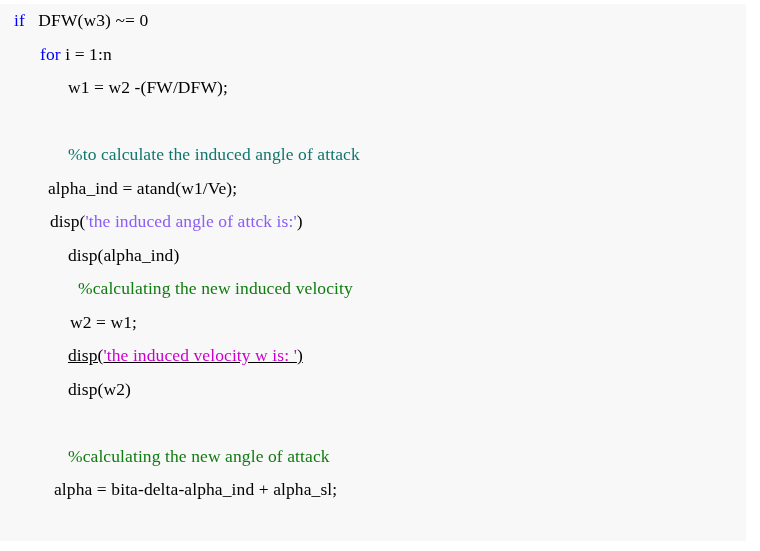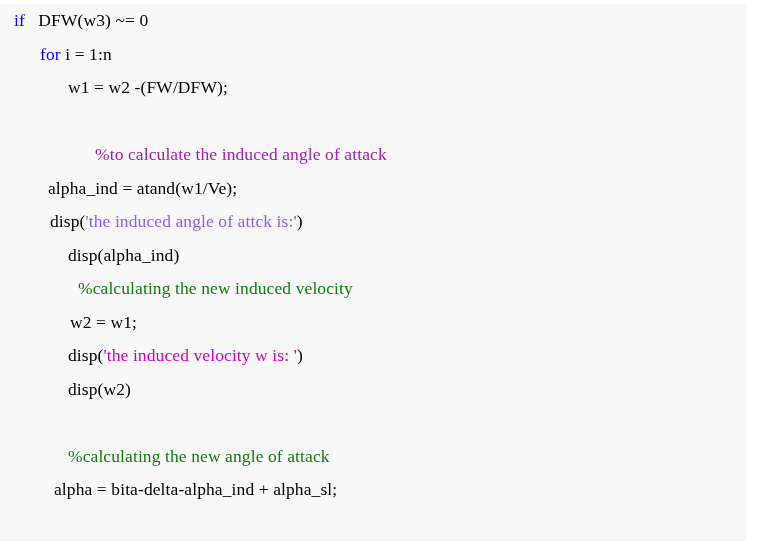--- a/index.html
+++ b/index.html
@@ -48,25 +48,25 @@
 </style>
 </head>
 <body style="background: rgb(255, 255, 255);">
 
 <div id="code-page" style="background: rgb(248, 248, 248);">
   <div id="code-body">
       <div class="code-line" style="padding-left: 14px;"><span class="tok tok-keyword" style="color: rgb(0, 0, 255);">if</span><span class="tok tok-plain" style="color: rgb(0, 0, 0);">   DFW(w3) ~= 0</span></div>
       <div class="code-line" style="padding-left: 40px;"><span class="tok tok-keyword" style="color: rgb(0, 0, 255);">for</span><span class="tok tok-plain" style="color: rgb(0, 0, 0);"> i = 1:n</span></div>
       <div class="code-line" style="padding-left: 68px;"><span class="tok tok-plain" style="color: rgb(0, 0, 0);">w1 = w2 -(FW/DFW);</span></div>
       <div class="code-line blank" style="padding-left: 0px;"><span class="tok tok-plain" style="color: rgb(0, 0, 0);"> </span></div>
-      <div class="code-line" style="padding-left: 68px;"><span class="tok tok-comment" style="color: #a21caf; margin-left: 27px;">%to calculate the induced angle of attack</span></div>
+      <div class="code-line" style="padding-left: 68px;"><span class="tok tok-comment" style="color: #0f766e;">%to calculate the induced angle of attack</span></div>
       <div class="code-line" style="padding-left: 48px;"><span class="tok tok-plain" style="color: rgb(0, 0, 0);">alpha_ind = atand(w1/Ve);</span></div>
       <div class="code-line" style="padding-left: 50px;"><span class="tok tok-plain" style="color: rgb(0, 0, 0);">disp(</span><span class="tok tok-string" style="color: #8b5cf6;">'the induced angle of attck is:'</span><span class="tok tok-plain" style="color: rgb(0, 0, 0);">)</span></div>
       <div class="code-line" style="padding-left: 68px;"><span class="tok tok-plain" style="color: rgb(0, 0, 0);">disp(alpha_ind)</span></div>
       <div class="code-line" style="padding-left: 78px;"><span class="tok tok-comment" style="color: rgb(16, 123, 16);">%calculating the new induced velocity</span></div>
       <div class="code-line" style="padding-left: 70px;"><span class="tok tok-plain" style="color: rgb(0, 0, 0);">w2 = w1;</span></div>
-      <div class="code-line" style="padding-left: 68px;"><span class="tok tok-plain" style="color: rgb(0, 0, 0);">disp(</span><span class="tok tok-string" style="color: rgb(204, 0, 204);">'the induced velocity w is: '</span><span class="tok tok-plain" style="color: rgb(0, 0, 0);">)</span></div>
+      <div class="code-line" style="padding-left: 68px; text-decoration: underline;"><span class="tok tok-plain" style="color: rgb(0, 0, 0);">disp(</span><span class="tok tok-string" style="color: rgb(204, 0, 204);">'the induced velocity w is: '</span><span class="tok tok-plain" style="color: rgb(0, 0, 0);">)</span></div>
       <div class="code-line" style="padding-left: 68px;"><span class="tok tok-plain" style="color: rgb(0, 0, 0);">disp(w2)</span></div>
       <div class="code-line blank" style="padding-left: 0px;"><span class="tok tok-plain" style="color: rgb(0, 0, 0);"> </span></div>
       <div class="code-line" style="padding-left: 68px;"><span class="tok tok-comment" style="color: rgb(16, 123, 16);">%calculating the new angle of attack</span></div>
       <div class="code-line" style="padding-left: 54px;"><span class="tok tok-plain" style="color: rgb(0, 0, 0);">alpha = bita-delta-alpha_ind + alpha_sl;</span></div>
     </div>
 </div>
 
 </body></html>

